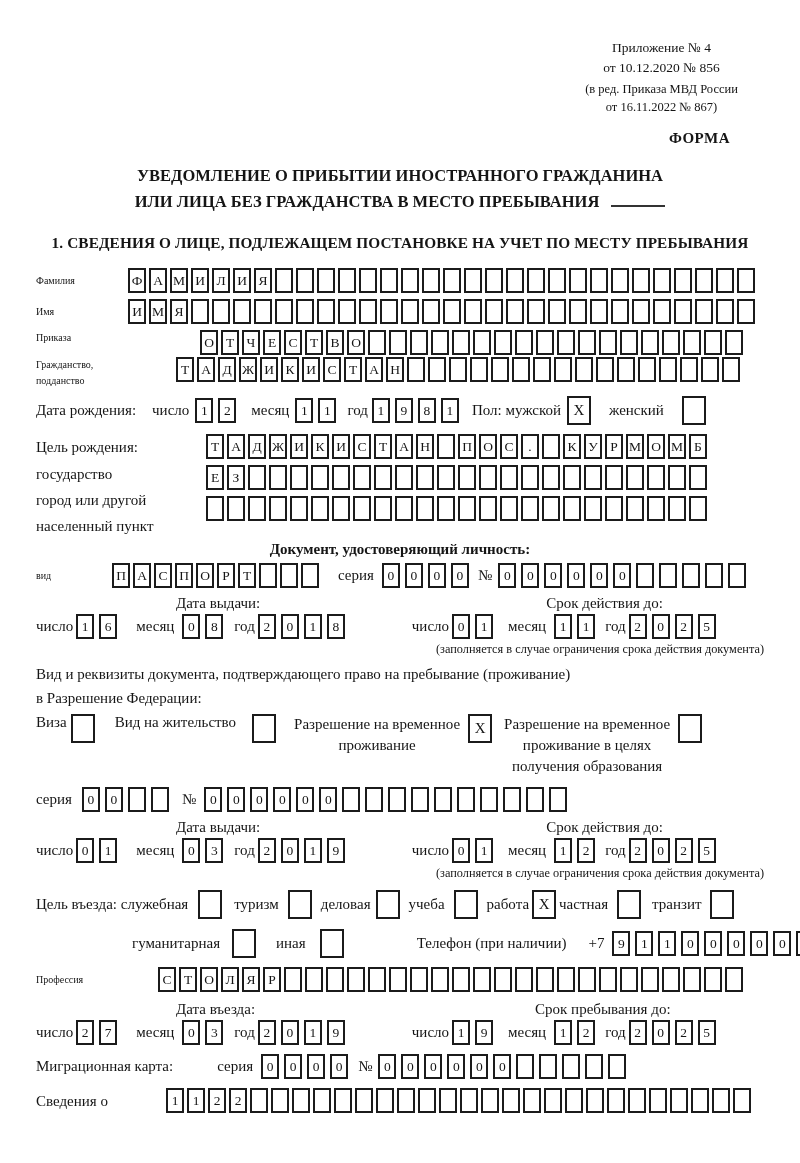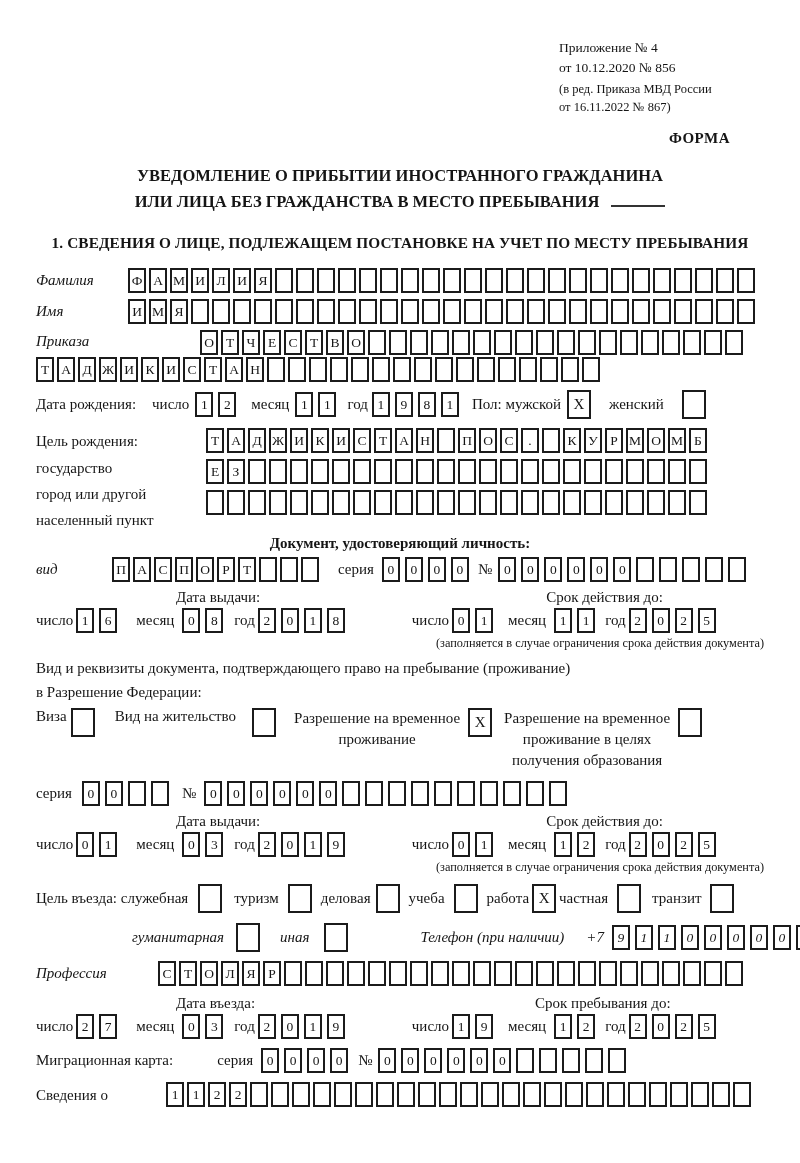--- a/index.html
+++ b/index.html
@@ -1,30 +1,30 @@
 <!DOCTYPE html>
 <html lang="ru"><head>
 <meta charset="utf-8">
 <style>
   html,body{margin:0;padding:0;background:#888;}
   .page{
     width:800px;height:1163px;margin:0 auto;background:#ffffff;color:#151515;
     font-family:"Liberation Serif","DejaVu Serif",serif;
     box-sizing:border-box;padding:38px 36px 20px 36px;overflow:hidden;position:relative;
   }
-  .hdr{width:205px;margin-left:auto;font-size:13.5px;line-height:1.45;}
+  .hdr{width:205px;margin-left:auto;font-size:13.5px;line-height:1.45;text-align:center;}
   .hdr .amend{font-size:12.5px;margin-top:4px;line-height:1.4;}
   .forma{font-weight:bold;font-size:15px;text-align:right;padding-right:34px;margin-top:14px;letter-spacing:.5px;}
   .title{margin-top:16px;text-align:center;font-weight:bold;font-size:16.5px;line-height:1.55;}
   .tuline{display:inline-block;width:54px;border-bottom:2px solid #333;margin-left:12px;height:4px;}
   .sec1{margin-top:20px;margin-bottom:16px;text-align:center;font-weight:bold;font-size:15.3px;letter-spacing:.1px;}
   
   .frow{display:flex;align-items:center;}
   .frow.top{align-items:flex-start;}
-  .flabel{flex:none;font-size:15px;line-height:1.55;font-style:italic;}
+  .flabel{flex:none;font-size:10px;line-height:1.55;}
   .mlabel{flex:none;font-size:15px;line-height:1.75;}
   .tline{font-size:15px;}
   .b{font-weight:bold;}
   .small{font-size:12.3px;}
   .boxes{display:flex;flex:none;}
   .cell{
     flex:none;width:14px;height:21px;border:2px solid #1b1b1b;margin-right:3px;background:#fff;
     display:flex;align-items:center;justify-content:center;font-size:13.5px;line-height:1;
   }
   .spaced .cell{margin-right:5px;}
@@ -164,20 +164,24 @@
           <div class="cell"></div>
           <div class="cell"></div>
           <div class="cell"></div>
           <div class="cell"></div>
           <div class="cell"></div>
           <div class="cell"></div>
           <div class="cell"></div>
         </div>
       </div>
       <div class="frow top" style="margin-bottom: 8px;">
+        <div class="flabel" style="width: 140px;">
+          <div>Гражданство,</div>
+          <div>подданство</div>
+        </div>
         <div class="boxes">
           <div class="cell">Т</div>
           <div class="cell">А</div>
           <div class="cell">Д</div>
           <div class="cell">Ж</div>
           <div class="cell">И</div>
           <div class="cell">К</div>
           <div class="cell">И</div>
           <div class="cell">С</div>
           <div class="cell">Т</div>
@@ -496,21 +500,21 @@
         <div class="cbox" style="margin-right: 9px;"></div>
         <div class="seg-text" style="margin-right: 9px;">учеба</div>
         <div class="cbox" style="margin-right: 9px;"></div>
         <div class="seg-text" style="margin-right: 3px;">работа</div>
         <div class="cbox" style="margin-right: 3px;">X</div>
         <div class="seg-text" style="margin-right: 9px;">частная</div>
         <div class="cbox" style="margin-right: 11px;"></div>
         <div class="seg-text" style="margin-right: 9px;">транзит</div>
         <div class="cbox"></div>
       </div>
-      <div class="frow" style="margin-bottom: 9px; font-style: italic;">
+      <div class="frow" style="margin-bottom: 9px;">
         <div class="seg-text" style="margin-left: 96px; margin-right: 12px;">гуманитарная</div>
         <div class="cbox" style="margin-right: 20px;"></div>
         <div class="seg-text" style="margin-right: 14px;">иная</div>
         <div class="cbox" style="margin-right: 28px;"></div>
         <div class="seg-text" style="margin-right: 22px; margin-left: 45px;">Телефон (при наличии)</div>
         <div class="seg-text" style="margin-right: 8px;">+7</div>
         <div class="boxes spaced">
           <div class="cell">9</div>
           <div class="cell">1</div>
           <div class="cell">1</div>

